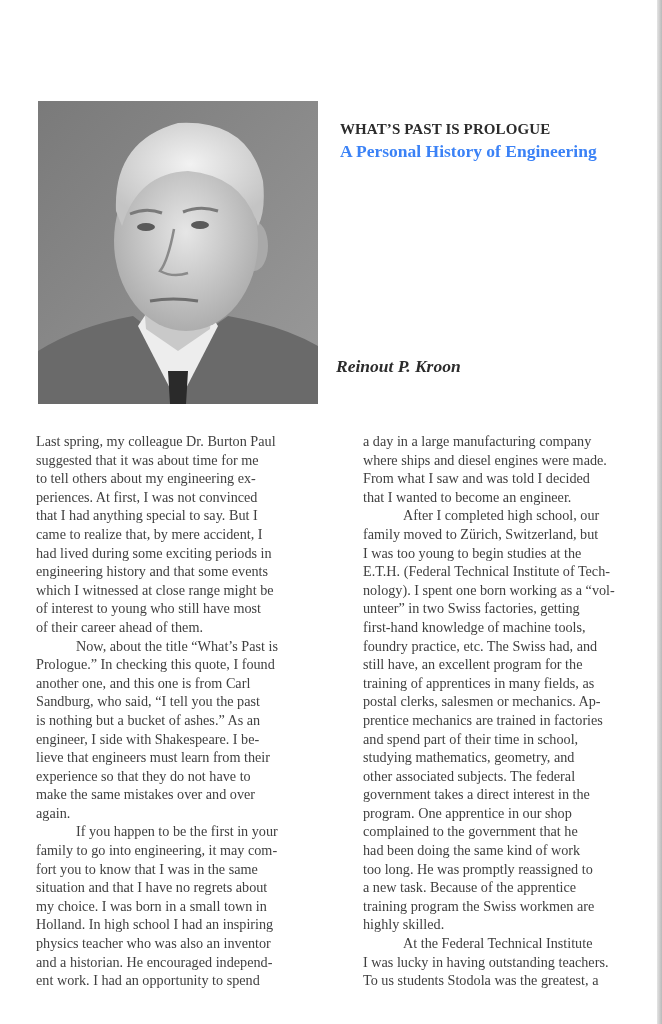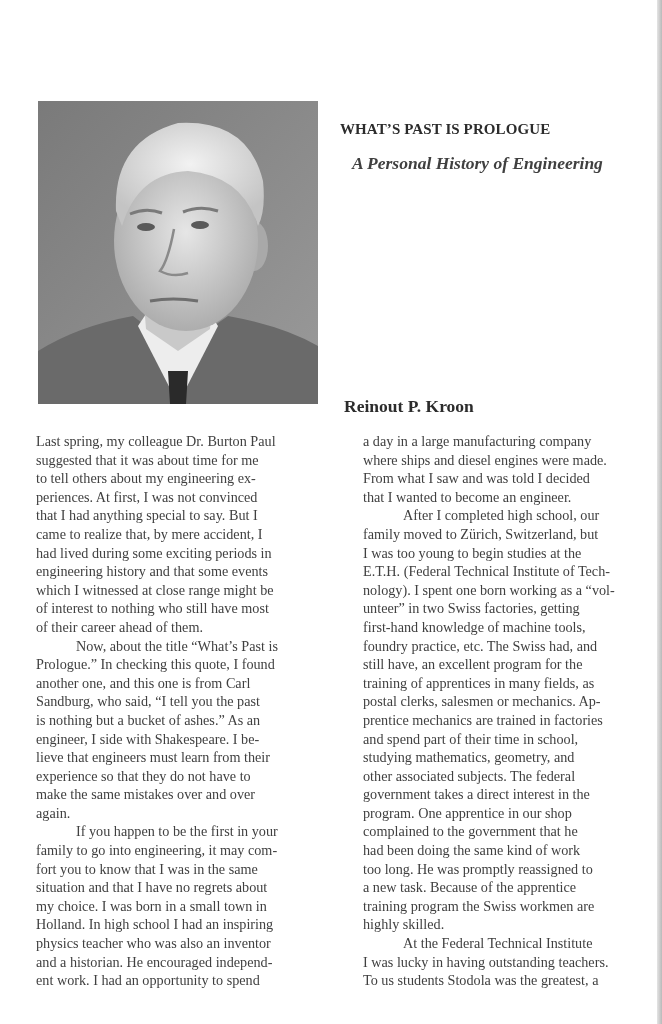--- a/index.html
+++ b/index.html
@@ -17,25 +17,25 @@
     position: absolute; left: 38px; top: 101px; width: 280px; height: 303px;
     background: #8a8a8a; overflow: hidden;
   }
   .photo svg { display: block; width: 100%; height: 100%; }
   .title-block { position: absolute; left: 340px; top: 118px; }
   .title {
     font-size: 15px; font-weight: bold; letter-spacing: 0.1px;
     color: #2c2c2c; margin: 0; line-height: 22px;
   }
   .subtitle {
-    font-size: 17.5px; font-weight: bold; color: #404040; margin: 12px; line-height: 22px; font-style: italic;
+    font-size: 17.5px; font-weight: bold; color: #3b82f6; margin: 0; line-height: 22px;
   }
   .author {
-    position: absolute; left: 344px; top: 356px;
-    font-size: 17.5px; font-weight: bold; color: #2c2c2c; margin-top: 40px;
+    position: absolute; left: 336px; top: 356px;
+    font-size: 17.5px; font-style: italic; font-weight: bold; color: #2c2c2c;
   }
   .column {
     position: absolute; top: 432px;
     font-size: 14.2px; line-height: 18.6px; color: #404040;
   }
   .col-left { left: 36px; width: 292px; }
   .col-right { left: 337px; width: 292px; margin-left: 26px; }
   .line { display: block; white-space: nowrap; height: 18.6px; }
   .indent { padding-left: 40px; }
 </style>
@@ -98,21 +98,21 @@
 <div class="column col-left">
   <span class="line">Last spring, my colleague Dr. Burton Paul</span>
   <span class="line">suggested that it was about time for me</span>
   <span class="line">to tell others about my engineering ex-</span>
   <span class="line">periences. At first, I was not convinced</span>
   <span class="line">that I had anything special to say. But I</span>
   <span class="line">came to realize that, by mere accident, I</span>
   <span class="line">had lived during some exciting periods in</span>
   <span class="line">engineering history and that some events</span>
   <span class="line">which I witnessed at close range might be</span>
-  <span class="line">of interest to nothing who still have most</span>
+  <span class="line">of interest to young who still have most</span>
   <span class="line">of their career ahead of them.</span>
   <span class="line indent">Now, about the title “What’s Past is</span>
   <span class="line">Prologue.”  In checking this quote, I found</span>
   <span class="line">another one, and this one is from Carl</span>
   <span class="line">Sandburg, who said, “I tell you the past</span>
   <span class="line">is nothing but a bucket of ashes.” As an</span>
   <span class="line">engineer, I side with Shakespeare. I be-</span>
   <span class="line">lieve that engineers must learn from their</span>
   <span class="line">experience so that they do not have to</span>
   <span class="line">make the same mistakes over and over</span>

